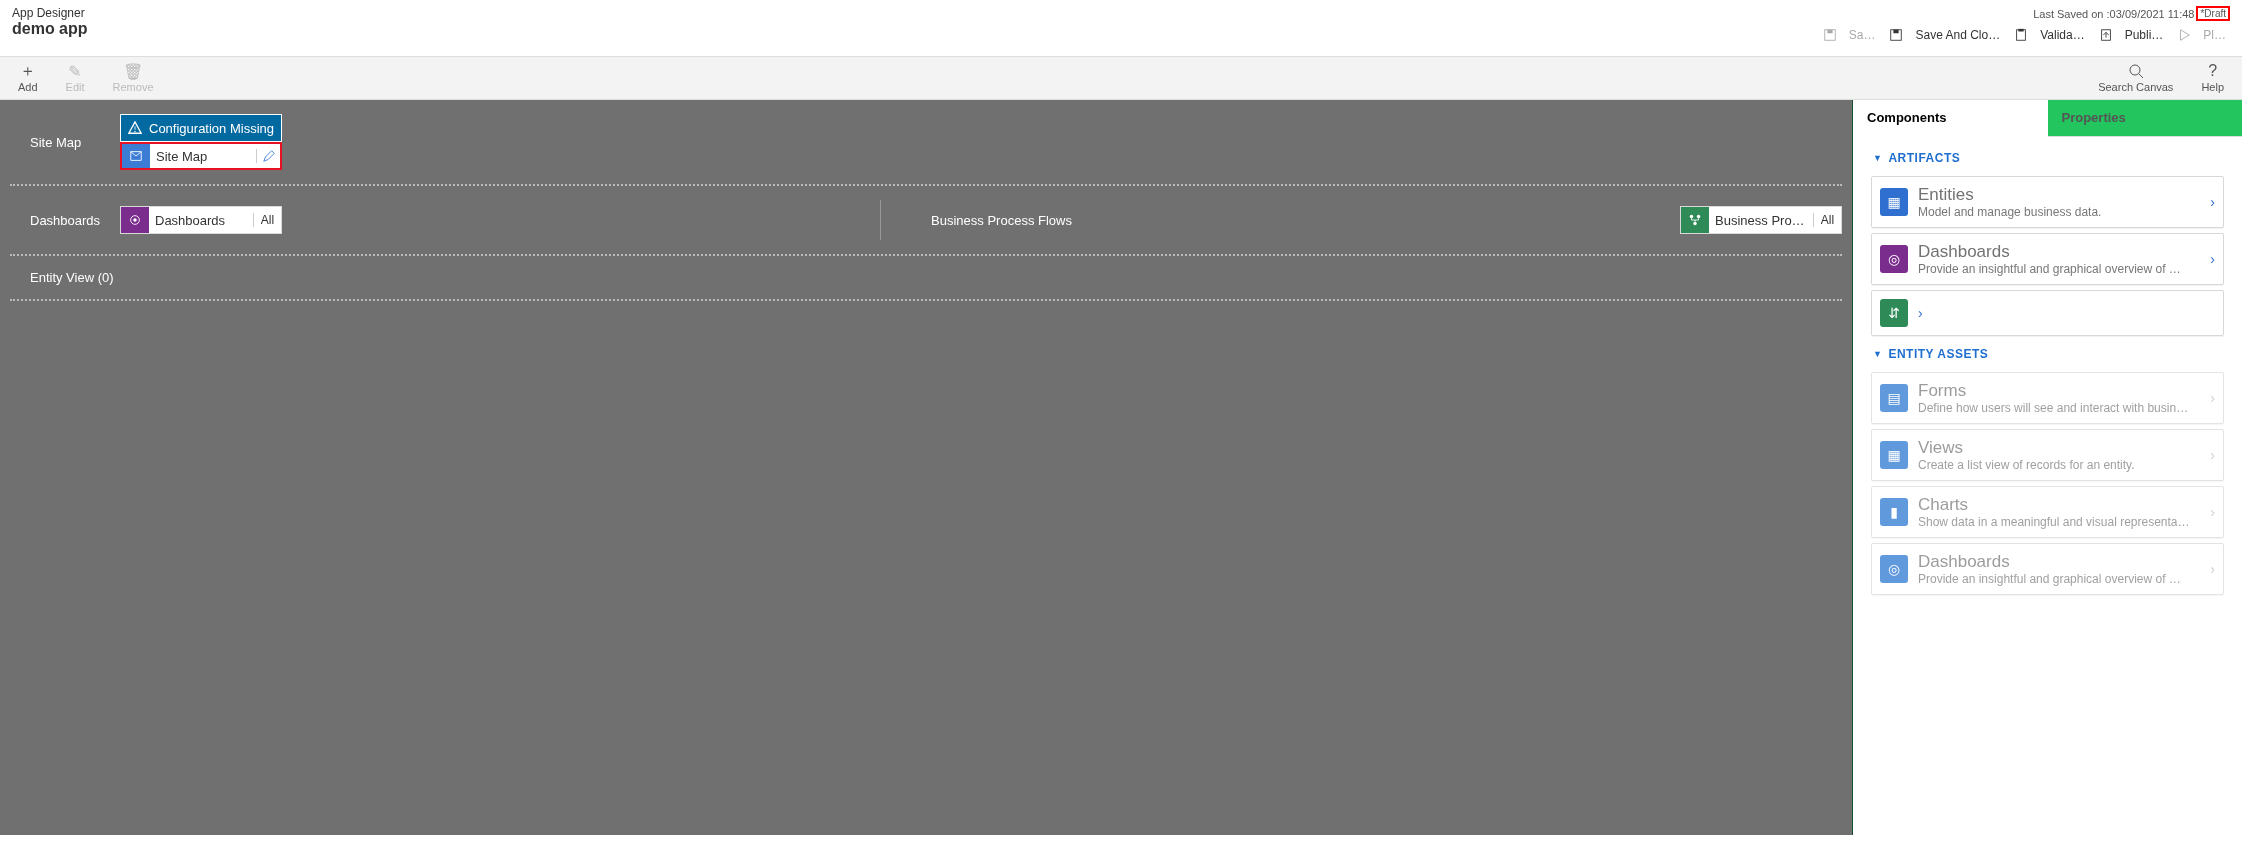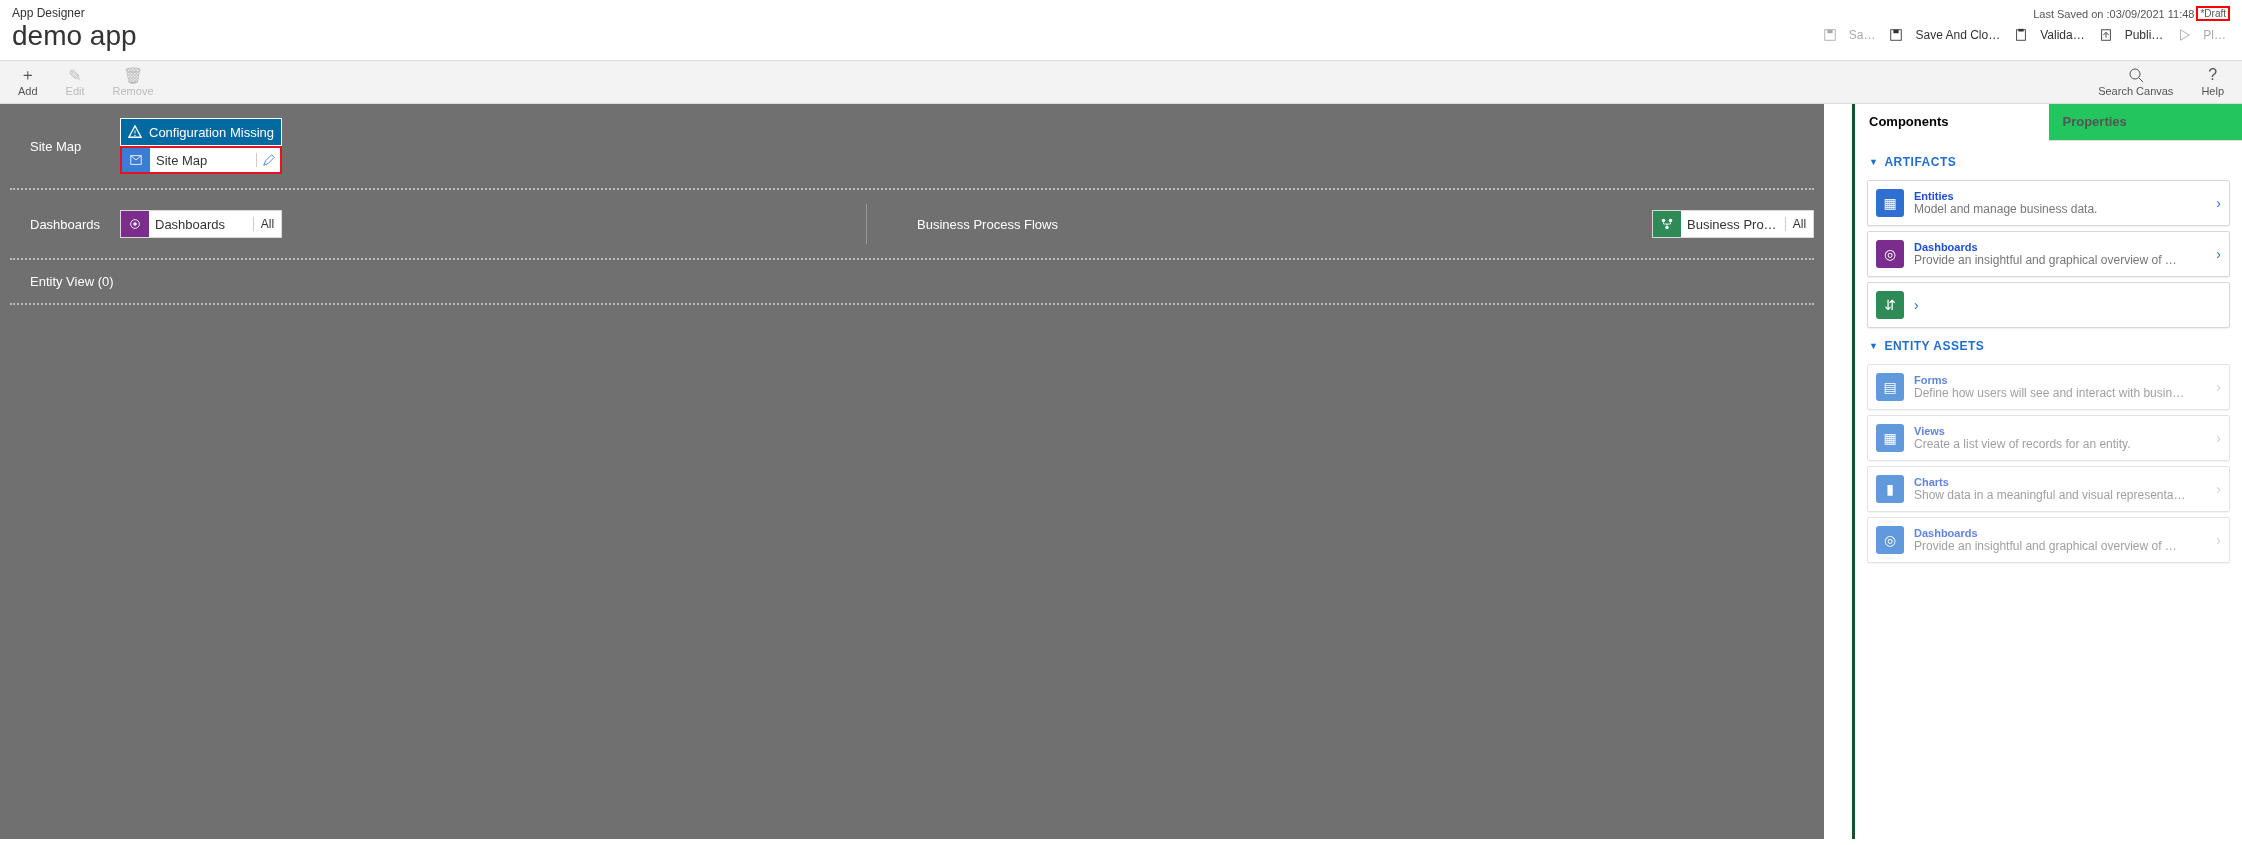--- a/index.html
+++ b/index.html
@@ -2,21 +2,21 @@
 <html><head>
 <meta charset="utf-8">
 <style>
 * { box-sizing: border-box; margin: 0; padding: 0; }
 body { font-family: "Segoe UI", Arial, sans-serif; font-size: 13px; color: #333; background: #fff; overflow: hidden; }
 
 
 .header { display: flex; justify-content: space-between; align-items: flex-start; padding: 6px 12px 8px 12px; background: #fff; }
 .header-left { display: flex; flex-direction: column; }
 .app-label { font-size: 12px; color: #333; }
-.app-name { font-size: 28px; font-weight: 400; }
+.app-name { font-size: 16px; font-weight: 700; }
 .header-right { display: flex; flex-direction: column; align-items: flex-end; gap: 4px; }
 .last-saved { font-size: 11px; color: #555; display: flex; align-items: center; }
 .draft-badge { border: 2px solid red; padding: 0 2px; margin-left: 2px; font-size: 10px; }
 .header-actions { display: flex; gap: 6px; align-items: center; }
 .hdr-btn { display: flex; align-items: flex-start; gap: 12px; padding: 3px 4px; cursor: pointer; font-size: 12px; color: #333; }
 .hdr-btn.disabled { color: #aaa; cursor: default; }
 .hdr-btn svg { width: 14px; height: 14px; }
 
 
 .toolbar { display: flex; justify-content: space-between; align-items: center; background: #f3f3f3; border-top: 1px solid #ddd; border-bottom: 1px solid #ddd; padding: 6px 18px; }
@@ -42,36 +42,36 @@
 .tile.no-border { border: 1px solid rgba(0,0,0,0.15); }
 .tile.no-border .badge { width: 28px; text-align: center; border-left: 1px solid #ccc; font-size: 12px; }
 
 .ico.blue { background: #3b7cd4; }
 .ico.purple { background: #7b2d8e; }
 .ico.green { background: #2e8b57; }
 
 .sitemap-stack { display: flex; flex-direction: column; }
 
 
-.side { width: 390px; background: #fff; border-left: 3px solid #14532d; display: flex; flex-direction: column; margin-left: 28px; }
+.side { width: 390px; background: #fff; border-left: 1px solid #14532d; display: flex; flex-direction: column; }
 .tabs { display: flex; }
 .tab { flex: 1; padding: 10px 14px; font-size: 13px; font-weight: 600; border-bottom: 1px solid #ddd; cursor: pointer; background: #22c55e; color: #555; }
 .tab.active { background: #fff; color: #000; border-bottom: 2px solid #fff; }
-.side-body { padding: 8px 12px; overflow-y: auto; }
+.side-body { padding: 8px 18px; overflow-y: auto; }
 .grp-hdr { display: flex; align-items: center; gap: 6px; color: #1f6fd0; font-size: 12px; font-weight: 600; padding: 6px 2px; cursor: pointer; letter-spacing: 0.5px; }
 .grp-hdr::before { content: "▼"; font-size: 9px; }
 .comp-item { display: flex; align-items: center; gap: 10px; border: 1px solid #d8d8d8; border-radius: 2px; padding: 8px 8px; margin: 5px 0; cursor: pointer; box-shadow: 0 1px 1px rgba(0,0,0,0.06); }
 .comp-item.muted { opacity: 0.7; }
 .comp-icon { width: 28px; height: 28px; border-radius: 3px; display: flex; align-items: center; justify-content: center; color: #fff; flex-shrink: 0; font-size: 14px; }
 .ci-blue { background: #2f6fd0; }
 .ci-purple { background: #7b2d8e; }
 .ci-green { background: #2e8b57; }
 .ci-blue2 { background: #1f6fd0; }
 .comp-text { flex: 1; min-width: 0; }
-.comp-title { font-size: 11px; font-weight: 700; color: #1d4ed8; }
+.comp-title { font-size: 17px; font-weight: 400; color: #737373; }
 .comp-desc { font-size: 12px; color: #777; white-space: nowrap; overflow: hidden; text-overflow: ellipsis; }
 .comp-arrow { color: #2f6fd0; font-size: 14px; }
 .comp-arrow.muted { color: #bbb; }
 </style>
 </head>
 <body>
 
 <div class="header">
   <div class="header-left">
     <span class="app-label">App Designer</span>

